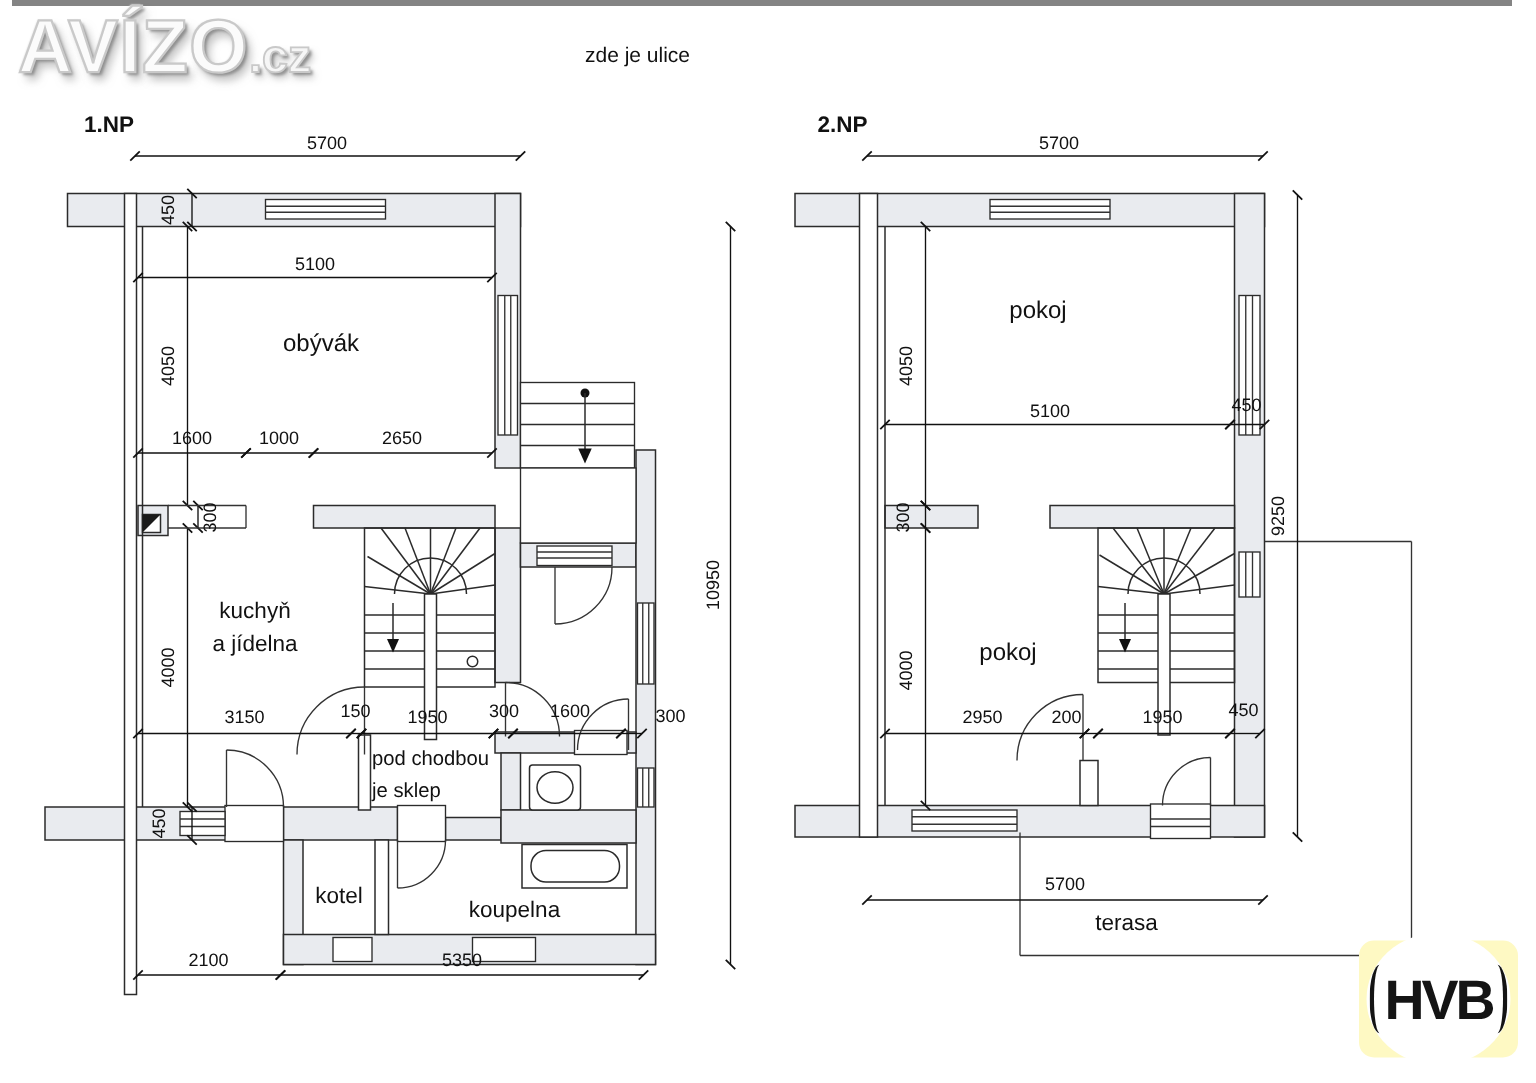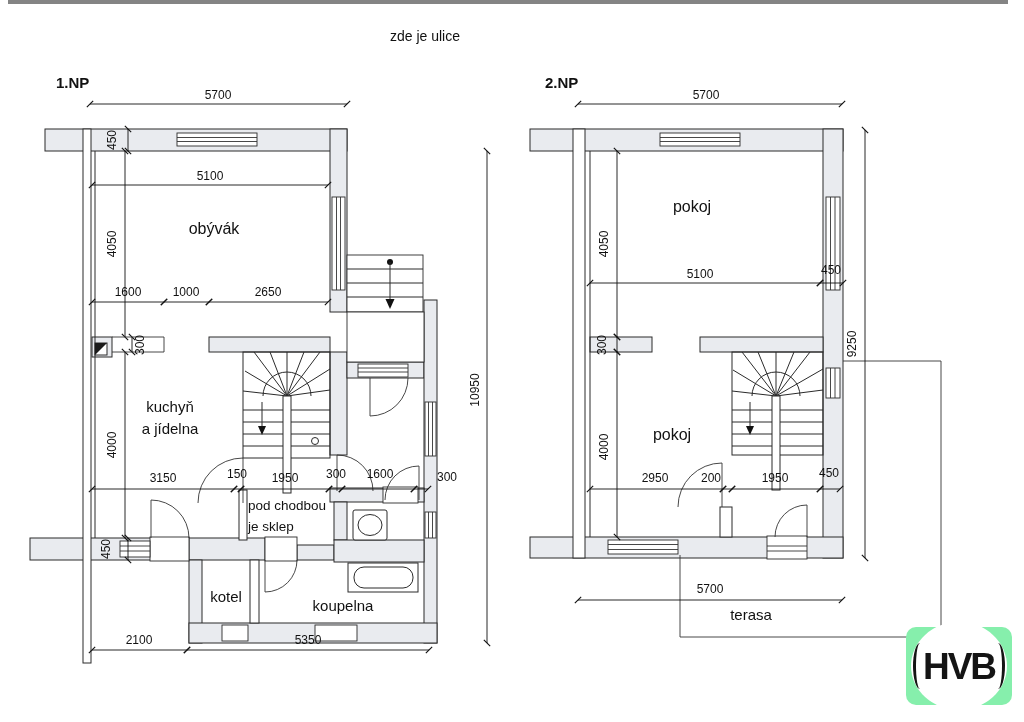--- a/index.html
+++ b/index.html
@@ -9,21 +9,21 @@
   
   .brand{position:absolute;left:12px;top:2px;white-space:nowrap;user-select:none;}
   .brand-main{font-size:50px;font-weight:900;letter-spacing:1px;color:#fbfbfb;
     -webkit-text-stroke:1.5px #c9c9c9;
     text-shadow:2px 2px 2px rgba(130,130,130,.85),4px 5px 6px rgba(140,140,140,.55),
                 -1px -1px 1px #efefef;}
   .brand-suffix{font-size:31px;font-weight:900;color:#f6f6f6;
     -webkit-text-stroke:1.2px #c9c9c9;
     text-shadow:2px 2px 2px rgba(130,130,130,.85),3px 4px 5px rgba(140,140,140,.5);}
   
-  .hvb{position:absolute;left:906px;top:627px;width:106px;height:78px;background:#86efac;
+  .hvb{position:absolute;left:906px;top:627px;width:106px;height:78px;background:#fef9c3;
        border-radius:10px;z-index:5;}
   .hvb-oval{position:absolute;left:5px;top:-5px;width:96px;height:88px;background:#fff;
        border-radius:50%;display:flex;align-items:center;justify-content:center;gap:0px;}
   .hvb-text{font-size:37px;font-weight:700;color:#141414;letter-spacing:-2px;line-height:1;}
   .paren{width:11px;height:46px;}
   .paren-l{border-left:3px solid #141414;border-radius:50%/50%;margin-right:-4px;}
   .paren-r{border-right:3px solid #141414;border-radius:50%/50%;margin-left:-4px;}
   
   svg{position:absolute;left:0;top:0;}
   .wall{fill:#e9ebef;stroke:#2b2b2b;stroke-width:1;}
@@ -39,20 +39,21 @@
   .small{font-size:13.5px;}
   .title{font-size:15px;font-weight:bold;}
   .note{font-size:14px;}
 </style>
 </head>
 <body>
 
 <div class="stage">
   <div class="scan-bar"></div>
 
+  <div class="brand"><span class="brand-main">AVÍZO</span><span class="brand-suffix">.cz</span></div>
 
   <svg width="1024" height="722" viewBox="0 0 1024 722">
     <defs>
       <marker id="tk" markerWidth="10" markerHeight="10" refX="5" refY="5" orient="auto">
         <path d="M1.5,8.5 L8.5,1.5" stroke="#111" stroke-width="1.3" fill="none"></path>
       </marker>
     </defs>
 
     <text x="425" y="41" text-anchor="middle" class="note">zde je ulice</text>
     <text x="56" y="88" class="title">1.NP</text>

